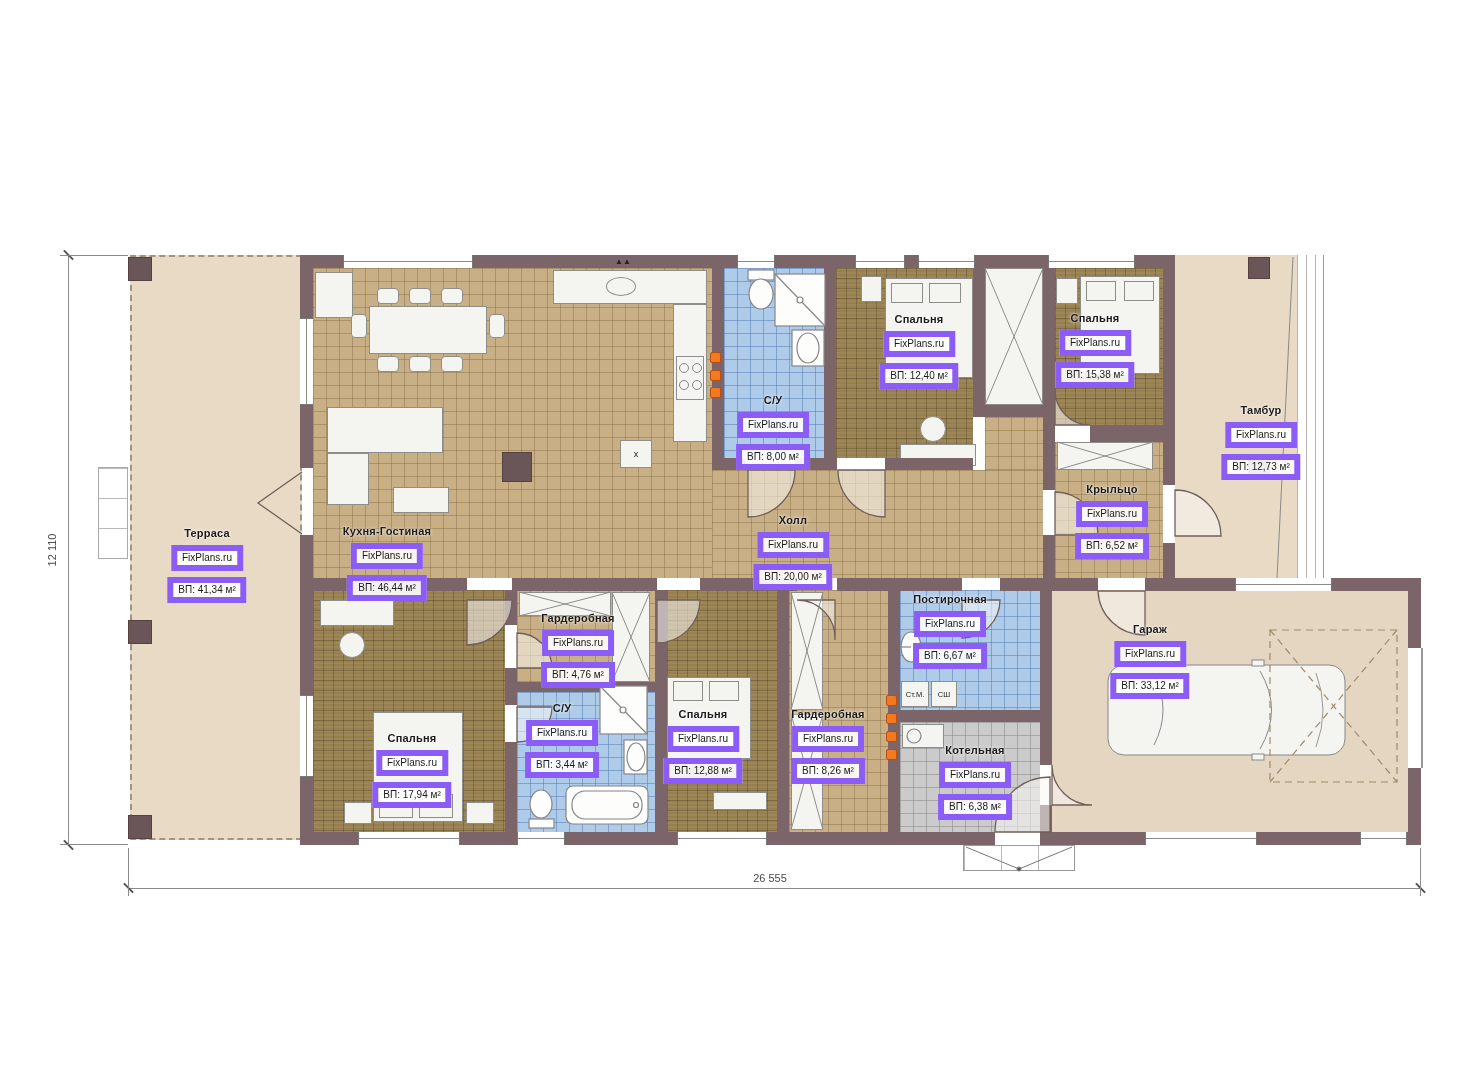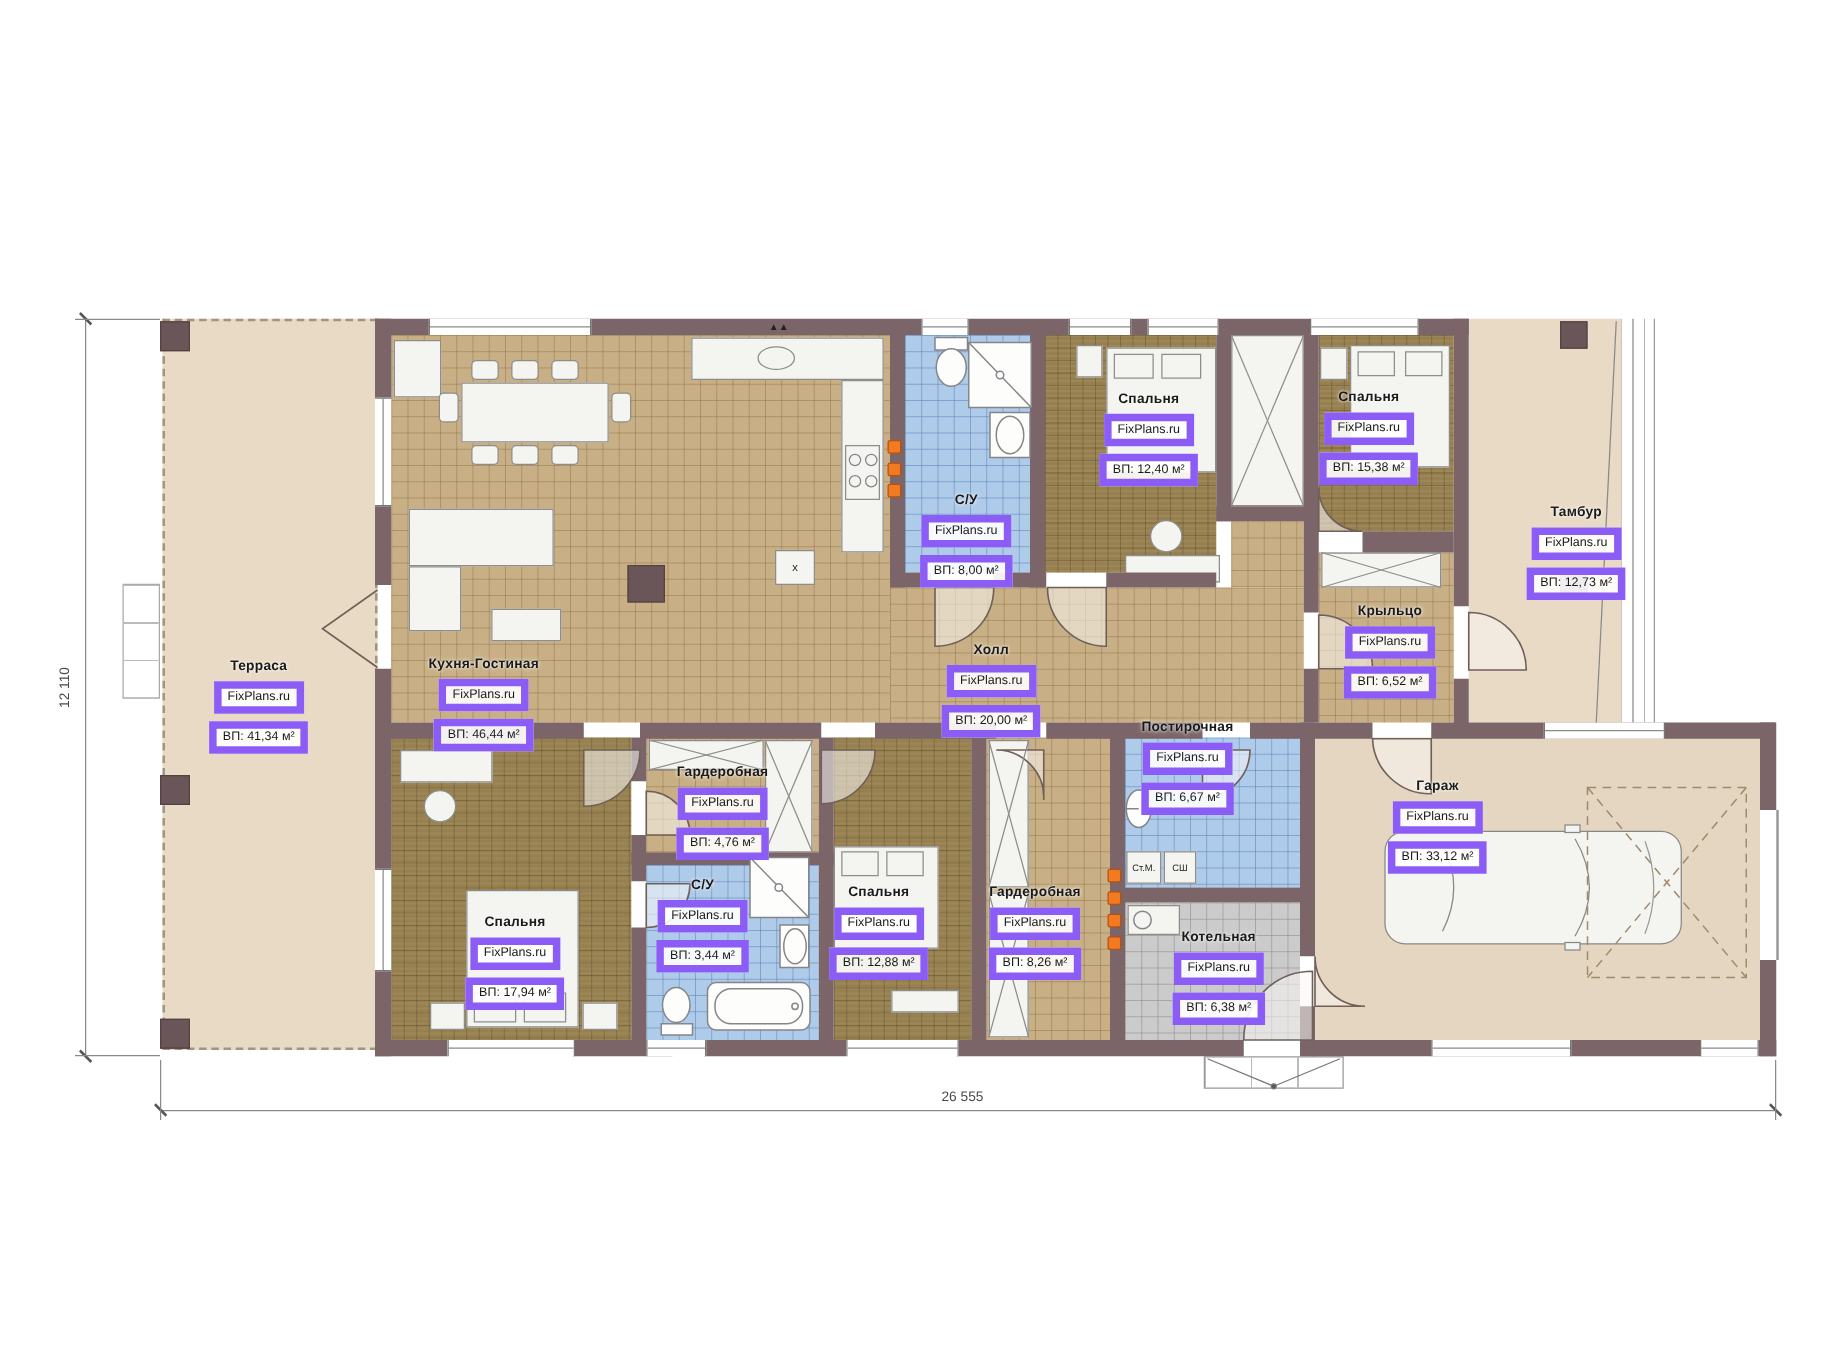--- a/index.html
+++ b/index.html
@@ -363,21 +363,21 @@
   <div class="room-label" style="left:703px;top:708px">
     <div class="rname">Спальня</div>
     <span class="box">FixPlans.ru</span>
     <span class="box">ВП: 12,88 м²</span>
   </div>
   <div class="room-label" style="left:828px;top:708px">
     <div class="rname">Гардеробная</div>
     <span class="box">FixPlans.ru</span>
     <span class="box">ВП: 8,26 м²</span>
   </div>
-  <div class="room-label" style="left:950px;top:576px">
+  <div class="room-label" style="left:950px;top:593px">
     <div class="rname">Постирочная</div>
     <span class="box">FixPlans.ru</span>
     <span class="box">ВП: 6,67 м²</span>
   </div>
   <div class="room-label" style="left:975px;top:744px">
     <div class="rname">Котельная</div>
     <span class="box">FixPlans.ru</span>
     <span class="box">ВП: 6,38 м²</span>
   </div>
   <div class="room-label" style="left:1150px;top:623px">

